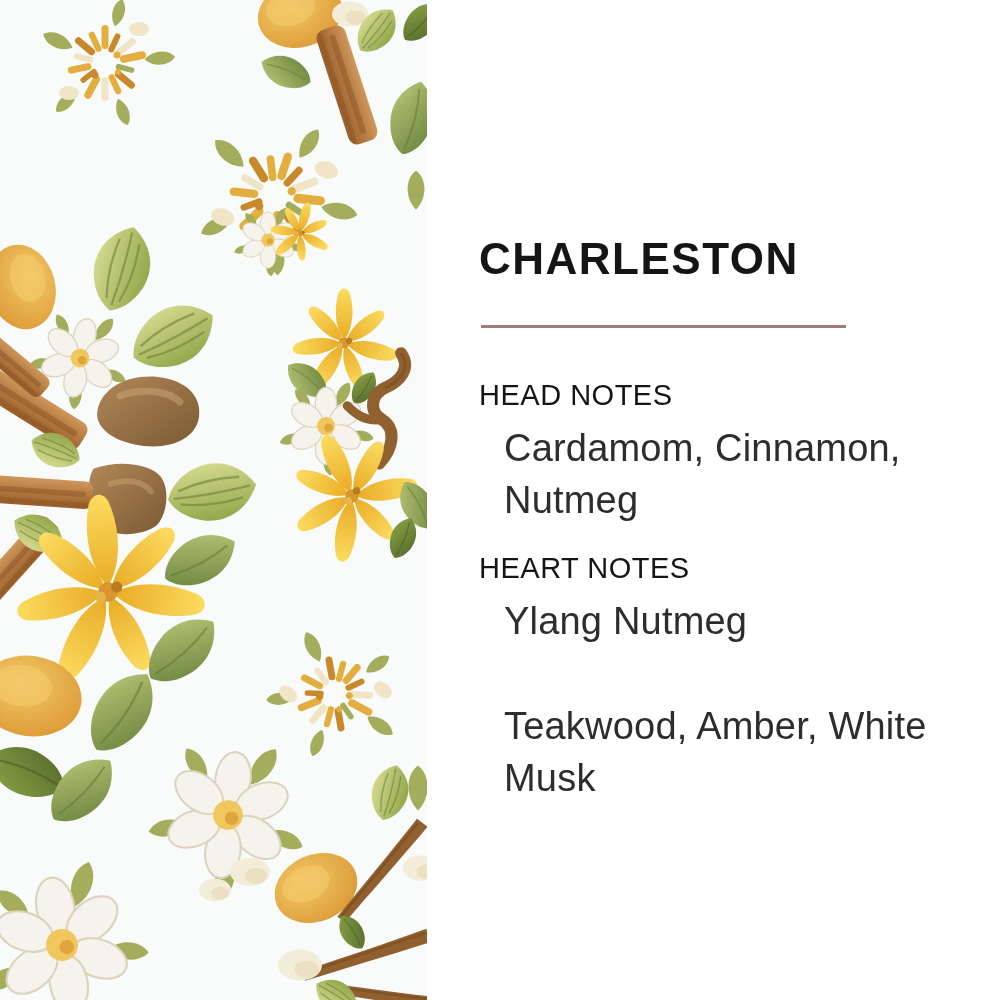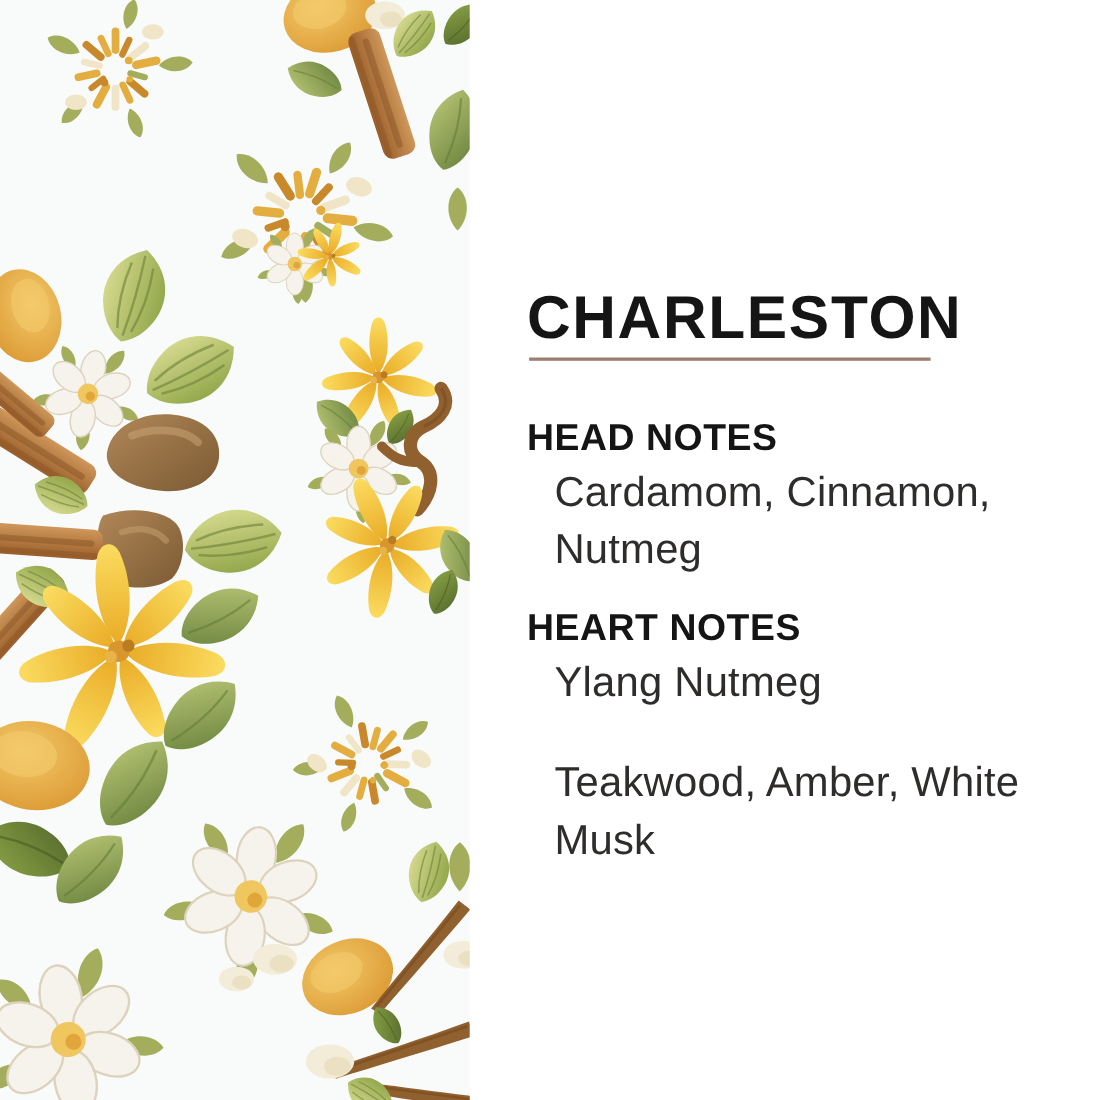--- a/index.html
+++ b/index.html
@@ -9,42 +9,41 @@
     font-family:"Liberation Sans", sans-serif;
   }
   .illustration-panel{
     position:absolute;left:0;top:0;width:427px;height:1000px;
     background:var(--background-left,#f8fbfa);
   }
   .illustration-panel svg{display:block;width:427px;height:1000px;}
   .info-panel{position:absolute;left:479px;top:0;width:470px;height:1000px;}
   .fragrance-title{
     position:absolute;left:0;top:237px;
-    font-size:55px;font-weight:800;letter-spacing:1.5px;line-height:1;
+    font-size:44px;font-weight:800;letter-spacing:1.5px;line-height:1;
     color:var(--text-primary,#151515);
-    margin-top:24px;
   }
   .title-divider{
     position:absolute;left:2px;top:325px;width:365px;height:3px;
     background:var(--divider,#9e7e72);
   }
   .note-heading{
     position:absolute;left:0;width:470px;
-    font-size:34px;font-weight:700;letter-spacing:0.5px;line-height:1.15;
+    font-size:29px;font-weight:400;letter-spacing:0.5px;line-height:1.15;
     color:var(--text-primary,#151515);
   }
   .note-body{
     position:absolute;left:0;width:462px;
     font-size:38px;font-weight:400;letter-spacing:0.2px;line-height:1.38;
     color:var(--text-body,#2e2d2b);
     margin-left:25px;
   }
   .h1p{top:379px;} .b1p{top:422px;}
   .h2p{top:552px;} .b2p{top:595px;}
-  .h3p{top:679px;} .b3p{top:686px;}
+  .h3p{top:679px;} .b3p{top:700px;}
 </style>
 </head>
 <body>
 
 <div class="stage">
 
   <div class="illustration-panel">
     <svg viewBox="0 0 427 1000" aria-hidden="true">
       <defs>
         <linearGradient id="gLeaf" x1="0" y1="0" x2="1" y2="1">

